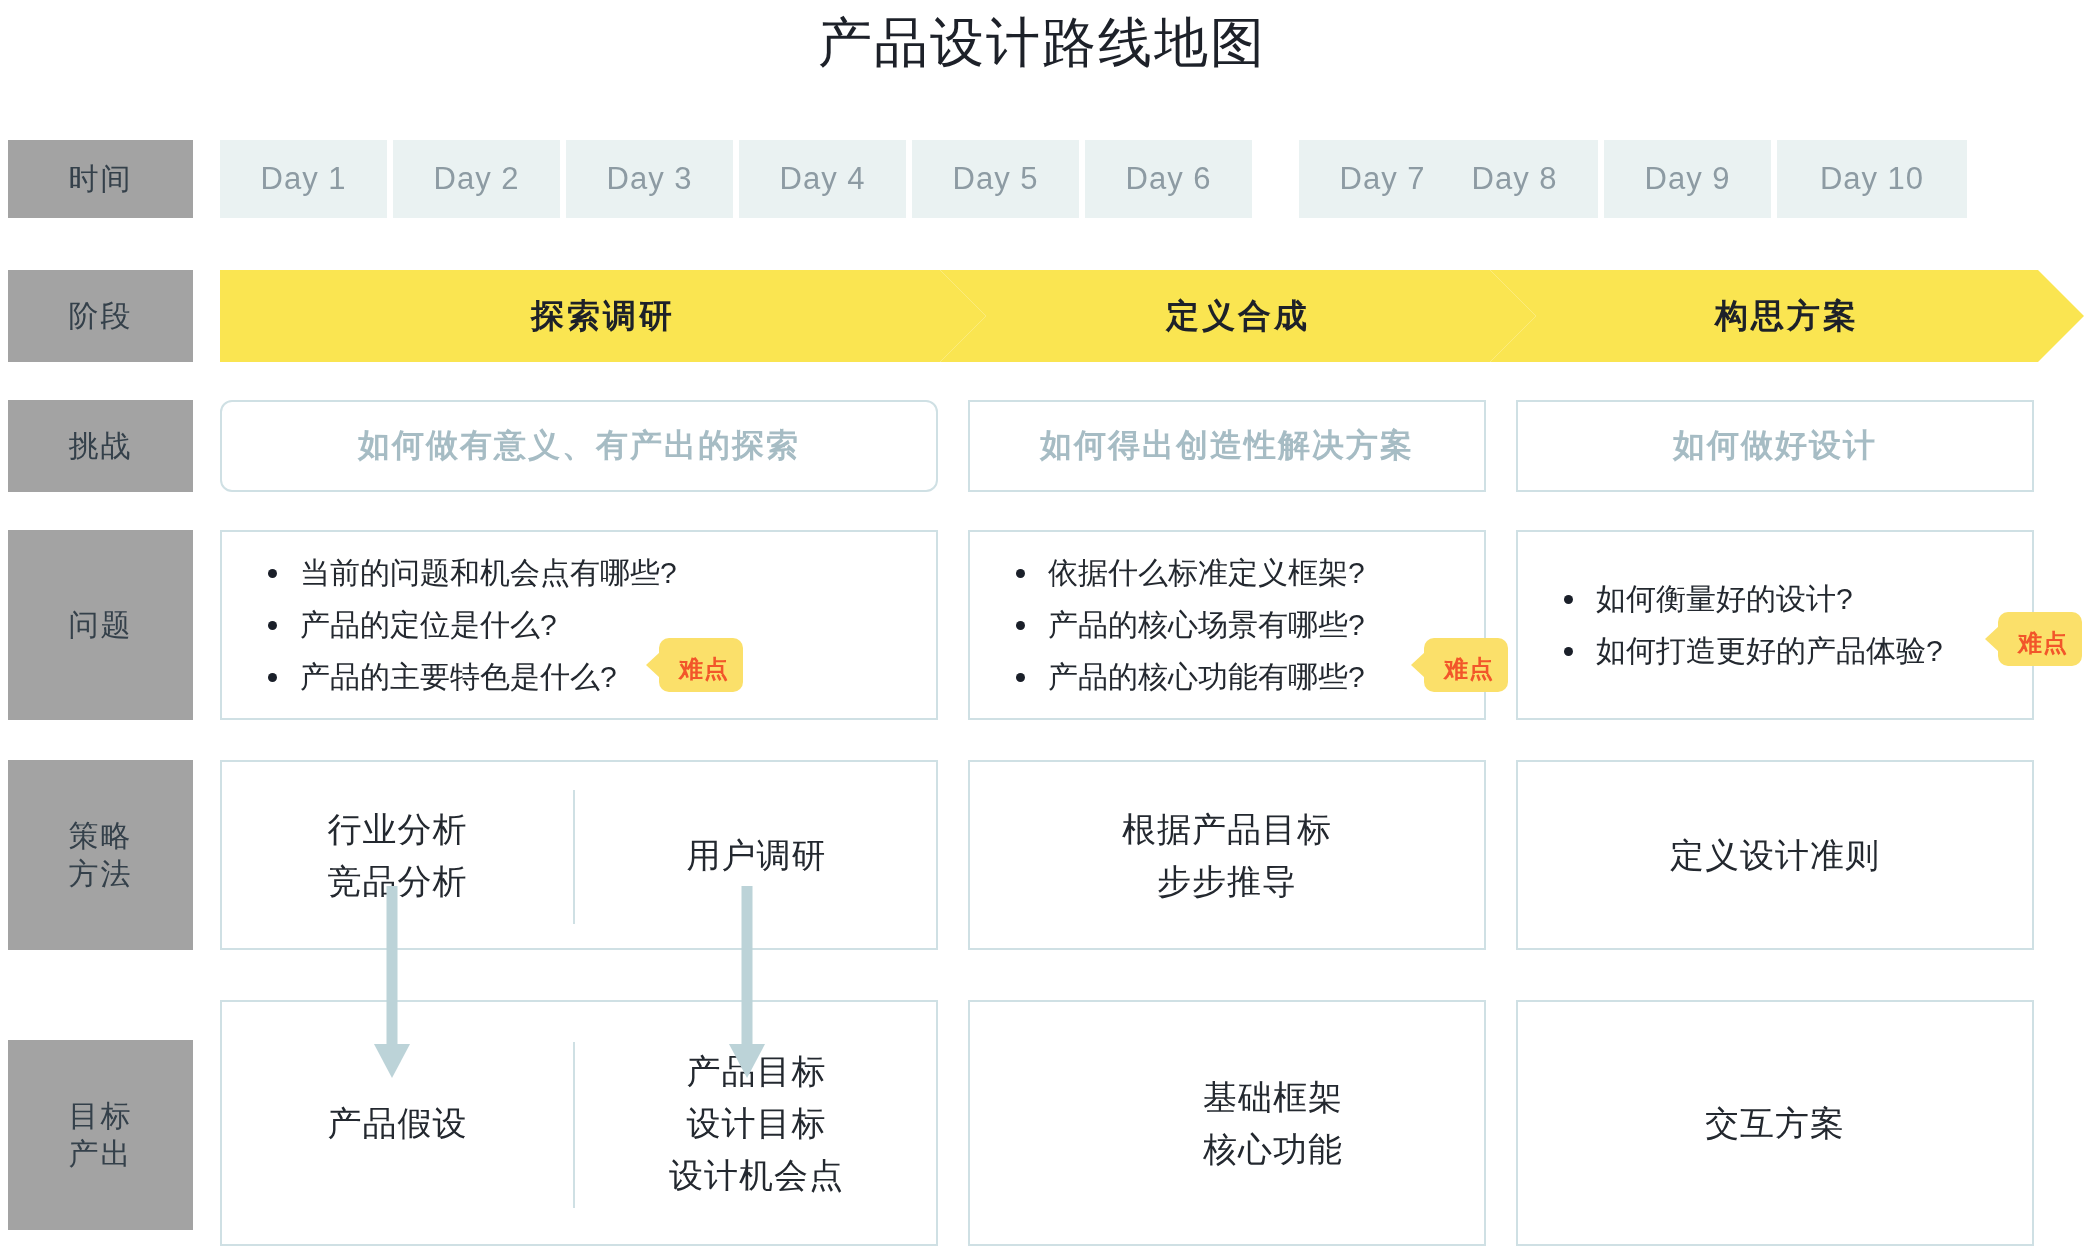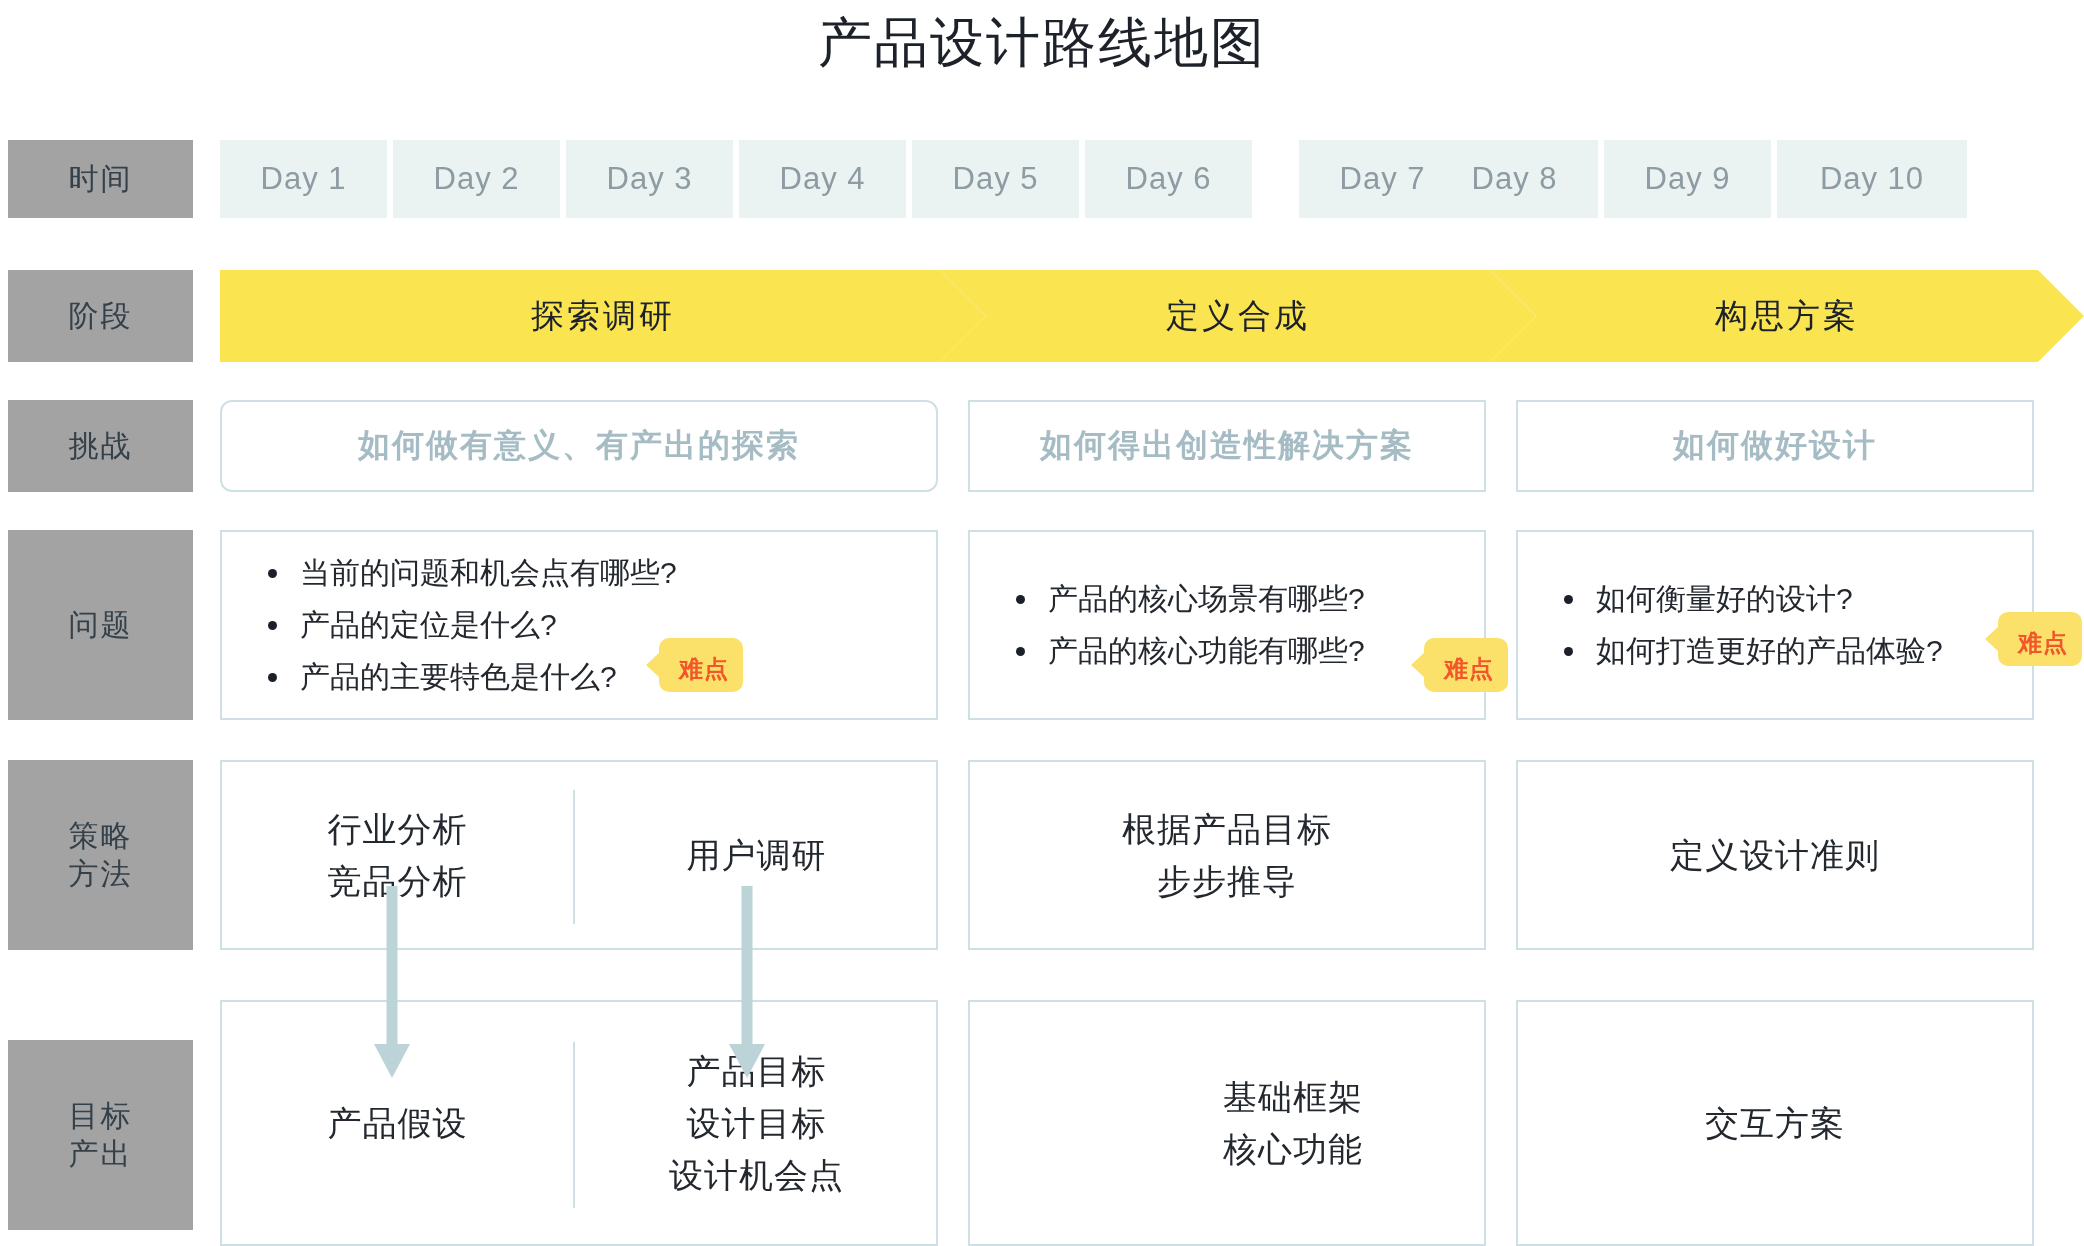--- a/index.html
+++ b/index.html
@@ -67,20 +67,21 @@
     letter-spacing: 1px;
   }
 
   
   .phase-band {
     position: absolute;
     top: 270px;
     height: 92px;
     left: 220px;
     right: 0;
+    font-weight: bold;
   }
   .phase {
     position: absolute;
     top: 0;
     height: 92px;
     background: #fae551;
     display: flex;
     align-items: center;
     justify-content: center;
     color: #1d2129;
@@ -277,20 +278,21 @@
       <li>产品的定位是什么?</li>
       <li>产品的主要特色是什么?</li>
     </ul>
   </div>
   <div class="hard-badge" style="left:659px;top:638px;">
     <span>难点</span>
   </div>
 
   <div class="card" style="left:968px;top:530px;width:518px;height:190px;">
     <ul class="q-list">
+      <li>依据什么标准定义框架?</li>
       <li>产品的核心场景有哪些?</li>
       <li>产品的核心功能有哪些?</li>
     </ul>
   </div>
   <div class="hard-badge" style="left:1424px;top:638px;">
     <span>难点</span>
   </div>
 
   <div class="card" style="left:1516px;top:530px;width:518px;height:190px;">
     <ul class="q-list">
@@ -322,19 +324,19 @@
     <path d="M22 0 L22 160" stroke="#bcd3d8" stroke-width="11" fill="none"></path>
     <path d="M4 158 L40 158 L22 192 Z" fill="#bcd3d8"></path>
   </svg>
 
   <div class="card" style="left:220px;top:1000px;width:718px;height:246px;">
     <div class="sub-divider" style="left:351px;top:40px;height:166px;"></div>
     <div class="cell-text" style="left:0px;width:351px;">产品假设</div>
     <div class="cell-text" style="left:353px;width:363px;">产品目标<br>设计目标<br>设计机会点</div>
   </div>
   <div class="card" style="left:968px;top:1000px;width:518px;height:246px;">
-    <div class="cell-text" style="left:12px;width:606px;padding-left:8px;">基础框架<br>核心功能</div>
+    <div class="cell-text" style="left:0px;width:606px;">基础框架<br>核心功能</div>
   </div>
   <div class="card" style="left:1516px;top:1000px;width:518px;height:246px;">
     <div class="cell-text" style="left:0px;width:514px;">交互方案</div>
   </div>
 
 </div>
 
 </body></html>

